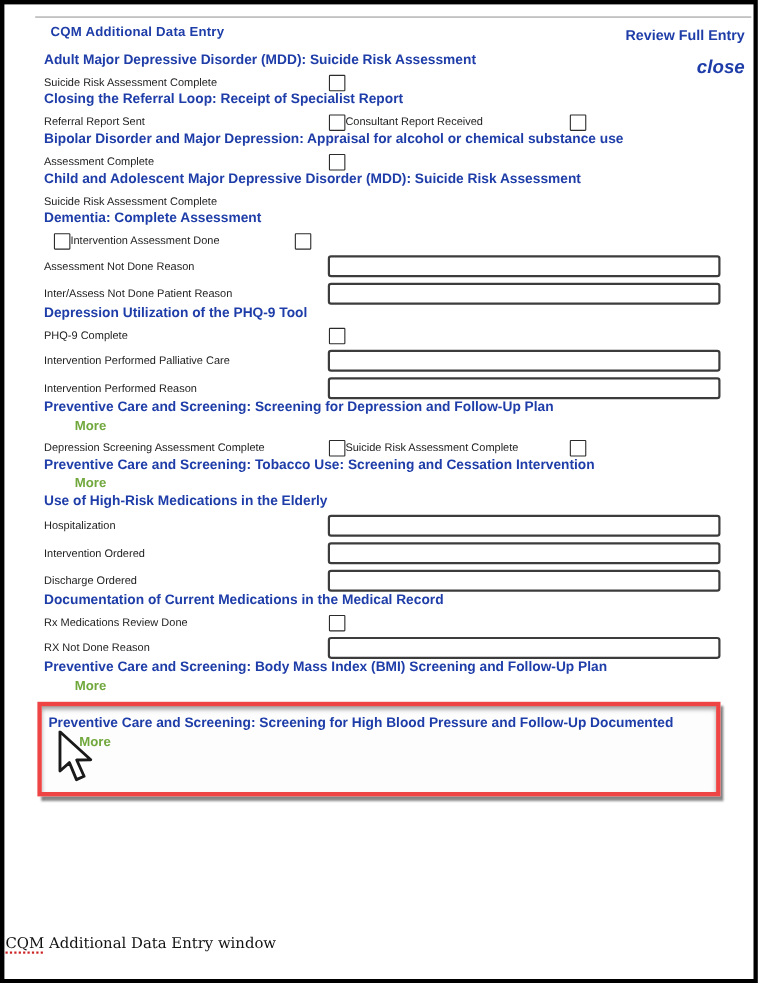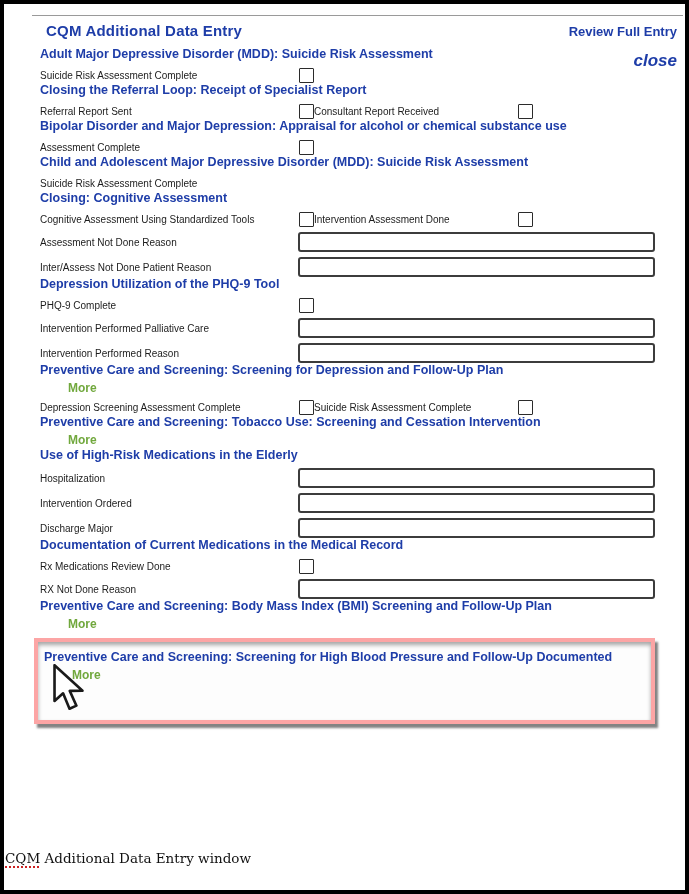--- a/index.html
+++ b/index.html
@@ -4,21 +4,21 @@
 <style>
   html,body{margin:0;padding:0;}
   body{
     width:689px;height:894px;position:relative;background:#fff;
     font-family:"Liberation Sans",sans-serif;overflow:hidden;
   }
   .frame{position:absolute;inset:0;border:4px solid #000;pointer-events:none;z-index:50;}
   .topline{position:absolute;left:32px;right:6px;top:15px;height:1px;background:#9a9a9a;}
   .win-title{
     position:absolute;left:46px;top:22px;
-    font-size:15px;font-weight:bold;color:#1e3da8;letter-spacing:.2px;
+    font-size:12px;font-weight:bold;color:#1e3da8;letter-spacing:.2px;
   }
   .review-link{
     position:absolute;right:12px;top:24px;
     font-size:13px;font-weight:bold;color:#1e3da8;cursor:pointer;text-decoration:none;padding-left:40px;
   }
   .close-link{
     position:absolute;right:12px;top:51px;
     font-size:17px;font-weight:bold;font-style:italic;color:#1e3da8;cursor:pointer;text-decoration:none;
   }
   .content{position:absolute;left:0;top:47px;width:689px;padding:0 34px 0 40px;box-sizing:border-box;}
@@ -39,21 +39,21 @@
   .cb{
     width:13px;height:13px;border:1.5px solid #2b2b2b;border-radius:1px;
     background:#fff;margin-left:9px;flex:0 0 auto;box-sizing:content-box;cursor:pointer;
   }
   .tin{
     margin-left:8px;width:347px;height:16px;border:2px solid #3c3c3c;border-radius:3px;
     background:#fff;outline:none;font-size:11px;padding:0 3px;
   }
   .hl-box{
     position:relative;margin-top:6px;margin-left:-6px;width:613px;height:78px;
-    border:4px solid #fca5a5;background:#fdfdfd;
+    border:4px solid #ef4444;background:#fdfdfd;
     box-shadow:3px 4px 2px rgba(90,90,90,.75), inset 0 3px 4px rgba(0,0,0,.35);
   }
   .hl-box .sec-title{margin:8px 0 0 6px;}
   .hl-box .more{margin-left:6px;}
   .cursor{position:absolute;left:12px;top:22px;width:40px;height:50px;z-index:10;}
   .caption{
     position:absolute;left:5px;top:850px;
     font-family:"DejaVu Serif","Liberation Serif",serif;font-size:13.5px;color:#111;
   }
   .caption .misspelled{
@@ -95,23 +95,22 @@
     <span class="cb"></span>
   </div>
 
   
   <div class="sec-title">Child and Adolescent Major Depressive Disorder (MDD): Suicide Risk Assessment</div>
   <div class="row">
     <span class="lbl">Suicide Risk Assessment Complete</span>
   </div>
 
   
-  <div class="sec-title">Closing: Cognitive Assessment</div>
+  <div class="sec-title">Dementia: Complete Assessment</div>
   <div class="row">
-    <span class="lbl">Cognitive Assessment Using Standardized Tools</span>
     <span class="cb"></span>
     <span class="lbl lbl2">Intervention Assessment Done</span>
     <span class="cb"></span>
   </div>
   <div class="row irow">
     <span class="lbl">Assessment Not Done Reason</span>
     <input class="tin" value="" style="">
   </div>
   <div class="row irow">
     <span class="lbl">Inter/Assess Not Done Patient Reason</span>
@@ -151,21 +150,21 @@
   <div class="sec-title">Use of High-Risk Medications in the Elderly</div>
   <div class="row irow">
     <span class="lbl">Hospitalization</span>
     <input class="tin" value="" style="">
   </div>
   <div class="row irow">
     <span class="lbl">Intervention Ordered</span>
     <input class="tin" value="" style="">
   </div>
   <div class="row irow">
-    <span class="lbl">Discharge Major</span>
+    <span class="lbl">Discharge Ordered</span>
     <input class="tin" value="" style="">
   </div>
 
   
   <div class="sec-title">Documentation of Current Medications in the Medical Record</div>
   <div class="row">
     <span class="lbl">Rx Medications Review Done</span>
     <span class="cb"></span>
   </div>
   <div class="row irow">

